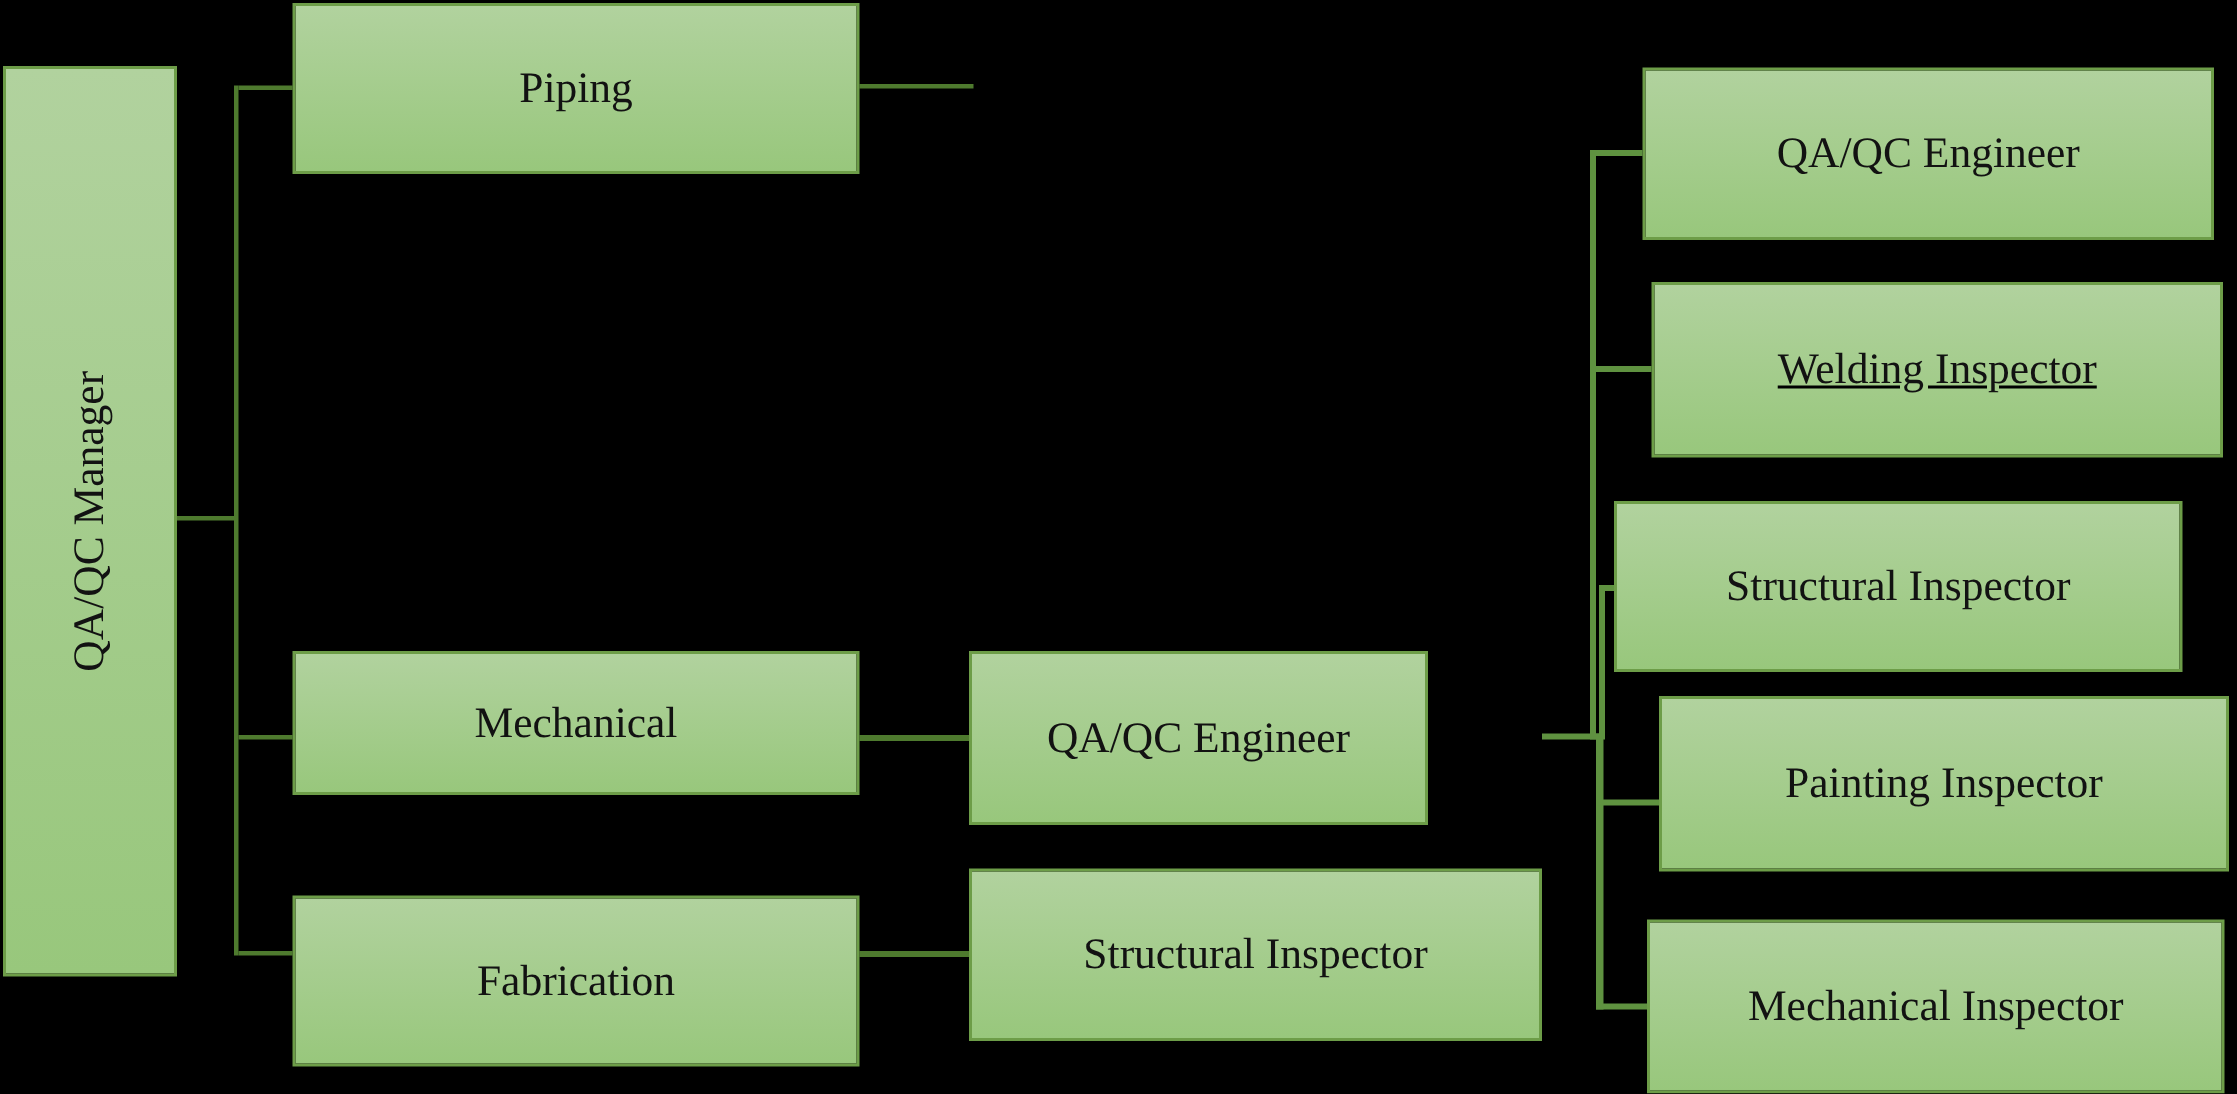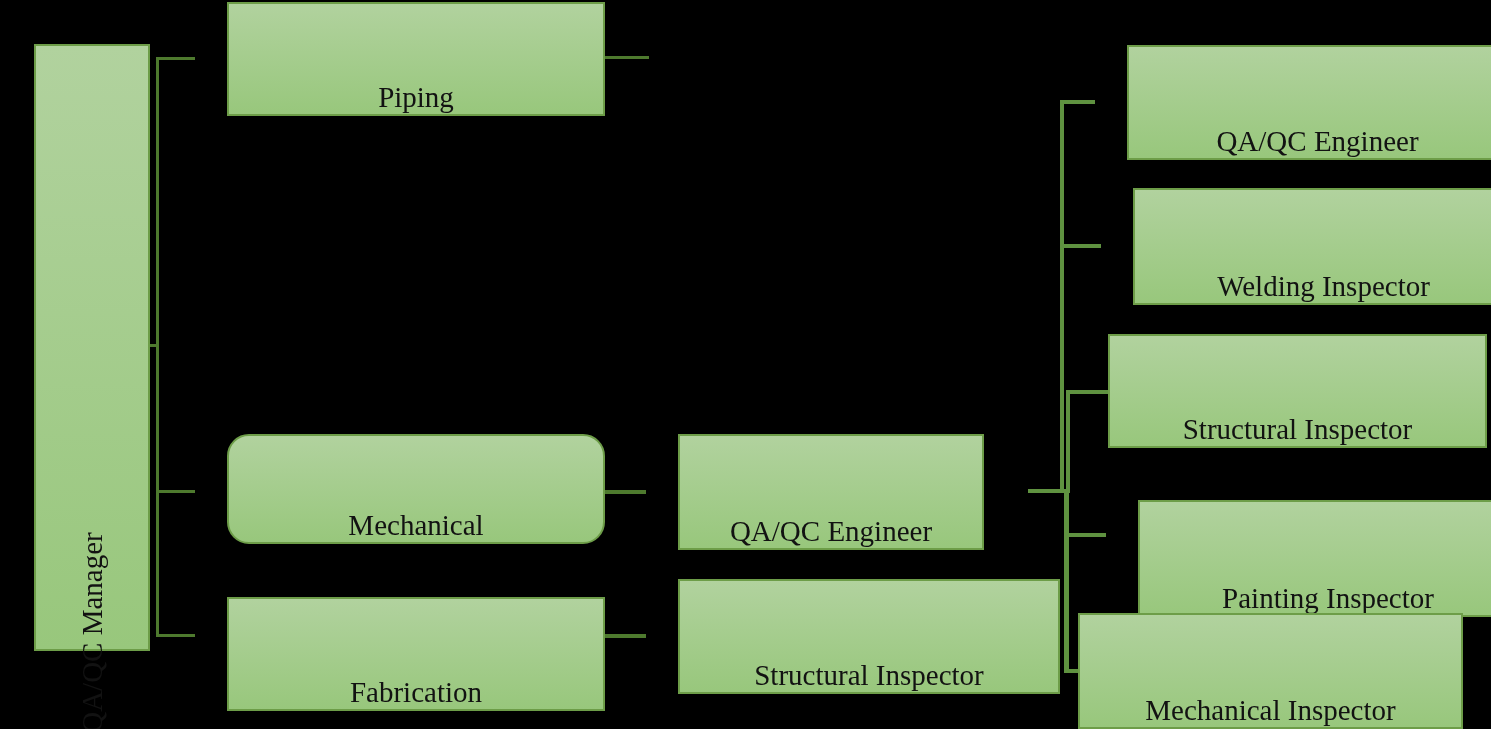--- a/index.html
+++ b/index.html
@@ -14,23 +14,22 @@
     height: 729px;
     background: var(--background, #000);
     font-family: "Liberation Serif", "DejaVu Serif", serif;
   }
   .node {
     position: absolute;
     box-sizing: border-box;
     background: linear-gradient(to bottom, var(--box-fill-top, #b1d29e), var(--box-fill-bottom, #98c77c));
     border: 2px solid var(--box-border, #6d9d48);
     display: flex;
-    align-items: flex-end;
+    align-items: center;
     justify-content: center;
-    margin-left: 32px;
   }
   .node .label {
     color: var(--text, #111);
     font-size: 29px;
     white-space: nowrap;
     text-align: center;
   }
   .node.vertical .label {
     transform: rotate(-90deg);
   }
@@ -65,43 +64,43 @@
   <div class="seg right" style="left:1064px; top:533px; width:42px; height:4px;"></div>
   <div class="seg right" style="left:1064px; top:669px; width:34px; height:4px;"></div>
 
   <div class="node vertical" style="left:2px; top:44px; width:116px; height:607px;">
     <span class="label">QA/QC Manager</span>
   </div>
 
   <div class="node" style="left:195px; top:2px; width:378px; height:114px;">
     <span class="label">Piping</span>
   </div>
-  <div class="node" style="left:195px; top:434px; width:378px; height:110px;border-radius:22px;">
+  <div class="node" style="left:195px; top:434px; width:378px; height:96px;">
     <span class="label">Mechanical</span>
   </div>
   <div class="node" style="left:195px; top:597px; width:378px; height:114px;">
     <span class="label">Fabrication</span>
   </div>
 
   <div class="node" style="left:646px; top:434px; width:306px; height:116px;">
     <span class="label">QA/QC Engineer</span>
   </div>
   <div class="node" style="left:646px; top:579px; width:382px; height:115px;">
     <span class="label">Structural Inspector</span>
   </div>
 
   <div class="node" style="left:1095px; top:45px; width:381px; height:115px;">
     <span class="label">QA/QC Engineer</span>
   </div>
-  <div class="node" style="left:1101px; top:188px; width:381px; height:117px;">
+  <div class="node" style="left:1101px; top:188px; width:381px; height:117px;text-decoration:underline;">
     <span class="label">Welding Inspector</span>
   </div>
   <div class="node" style="left:1076px; top:334px; width:379px; height:114px;">
     <span class="label">Structural Inspector</span>
   </div>
-  <div class="node" style="left:1106px; top:500px; width:380px; height:117px;">
+  <div class="node" style="left:1106px; top:464px; width:380px; height:117px;">
     <span class="label">Painting Inspector</span>
   </div>
-  <div class="node" style="left:1046px; top:613px; width:385px; height:116px;">
+  <div class="node" style="left:1098px; top:613px; width:385px; height:116px;">
     <span class="label">Mechanical Inspector</span>
   </div>
 
 </div>
 
 </body></html>

